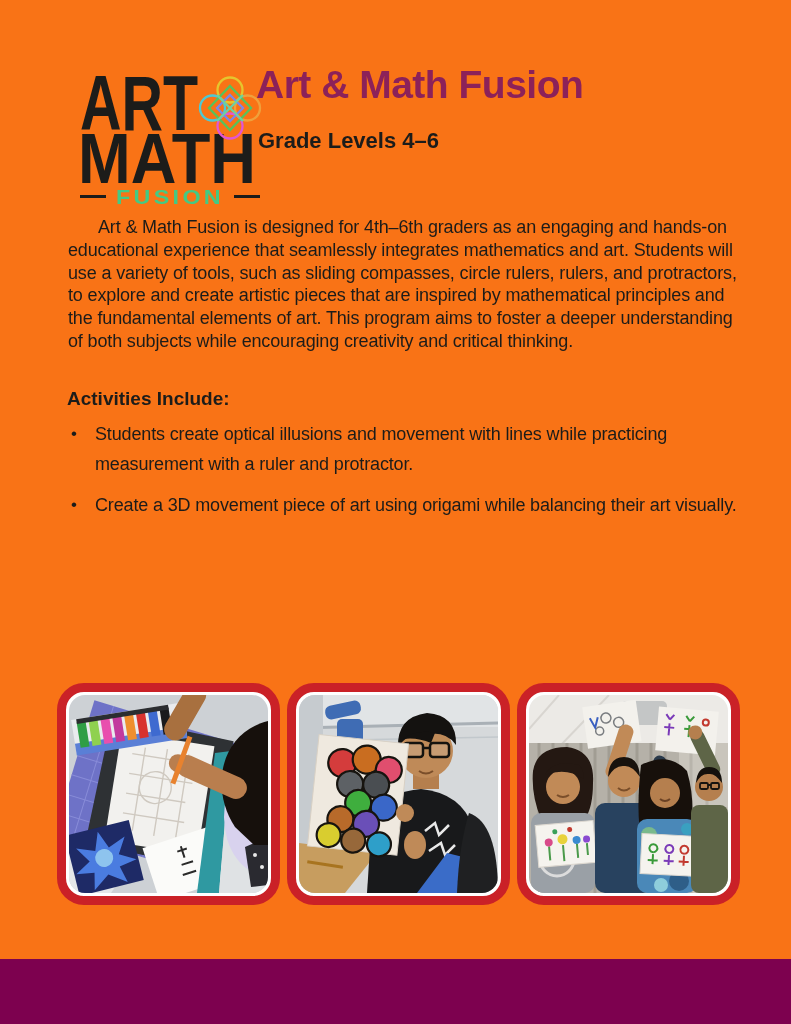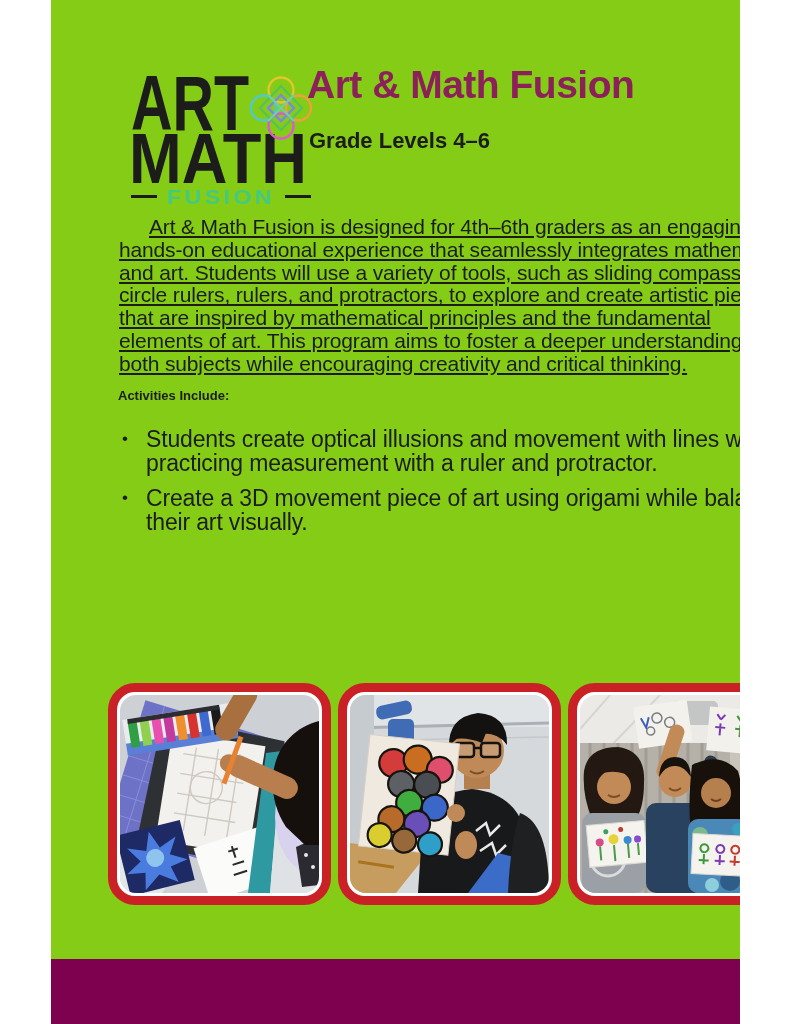--- a/index.html
+++ b/index.html
@@ -1,19 +1,19 @@
 <!DOCTYPE html>
 <html><head>
 <meta charset="utf-8">
 <style>
   * { margin:0; padding:0; box-sizing:border-box; }
   html,body { background:#ffffff; }
   #page {
-    position:relative; width:689px; height:1024px; margin:0 auto;
-    background:#84cc16; overflow:hidden;
+    position:relative; width:791px; height:1024px; margin:0 auto;
+    background:#f97316; overflow:hidden;
     font-family:"Liberation Sans", sans-serif; color:#1c1c1a;
   }
   
   .logo-svg { position:absolute; left:78px; top:70px; }
   .logo-word { font-weight:bold; fill:#1c1c1a; }
   .logo-tagline { font-weight:bold; fill:#44c983; letter-spacing:3px; }
   .logo-dash { fill:#1c1c1a; }
   .fusion-icon { position:absolute; left:197px; top:74px; }
   
   .page-title {
@@ -21,35 +21,34 @@
     font-size:39px; font-weight:bold; color:#8c2159; letter-spacing:-0.5px;
     line-height:1.1; white-space:nowrap;
   }
   .page-subtitle {
     position:absolute; left:258px; top:128px;
     font-size:22px; font-weight:bold; color:#1c1c1a;
   }
   
   .intro {
     position:absolute; left:68px; top:216px; width:678px;
-    font-size:21px; line-height:22.8px; text-indent:30px;
+    font-size:18px; line-height:22.8px; text-indent:30px;
     letter-spacing:-0.15px;
-    text-decoration:underline;
   }
   .activities-heading {
     position:absolute; left:67px; top:388px;
-    font-size:13px; font-weight:bold;
+    font-size:19px; font-weight:bold;
   }
   .activities-list {
     position:absolute; left:68px; top:419px; width:690px;
     list-style:none;
   }
   .activities-list li {
     position:relative; padding-left:27px; margin-bottom:11px;
-    font-size:23px; line-height:24px; letter-spacing:-0.15px;margin-top:8px;
+    font-size:18px; line-height:30px; letter-spacing:-0.15px;
   }
   .activities-list li::before {
     content:"\2022"; position:absolute; left:3px; top:0px; font-size:17px;
   }
   
   .photos {
     position:absolute; left:57px; top:683px; width:683px;
     display:flex; gap:7px;
   }
   .photo-frame {

